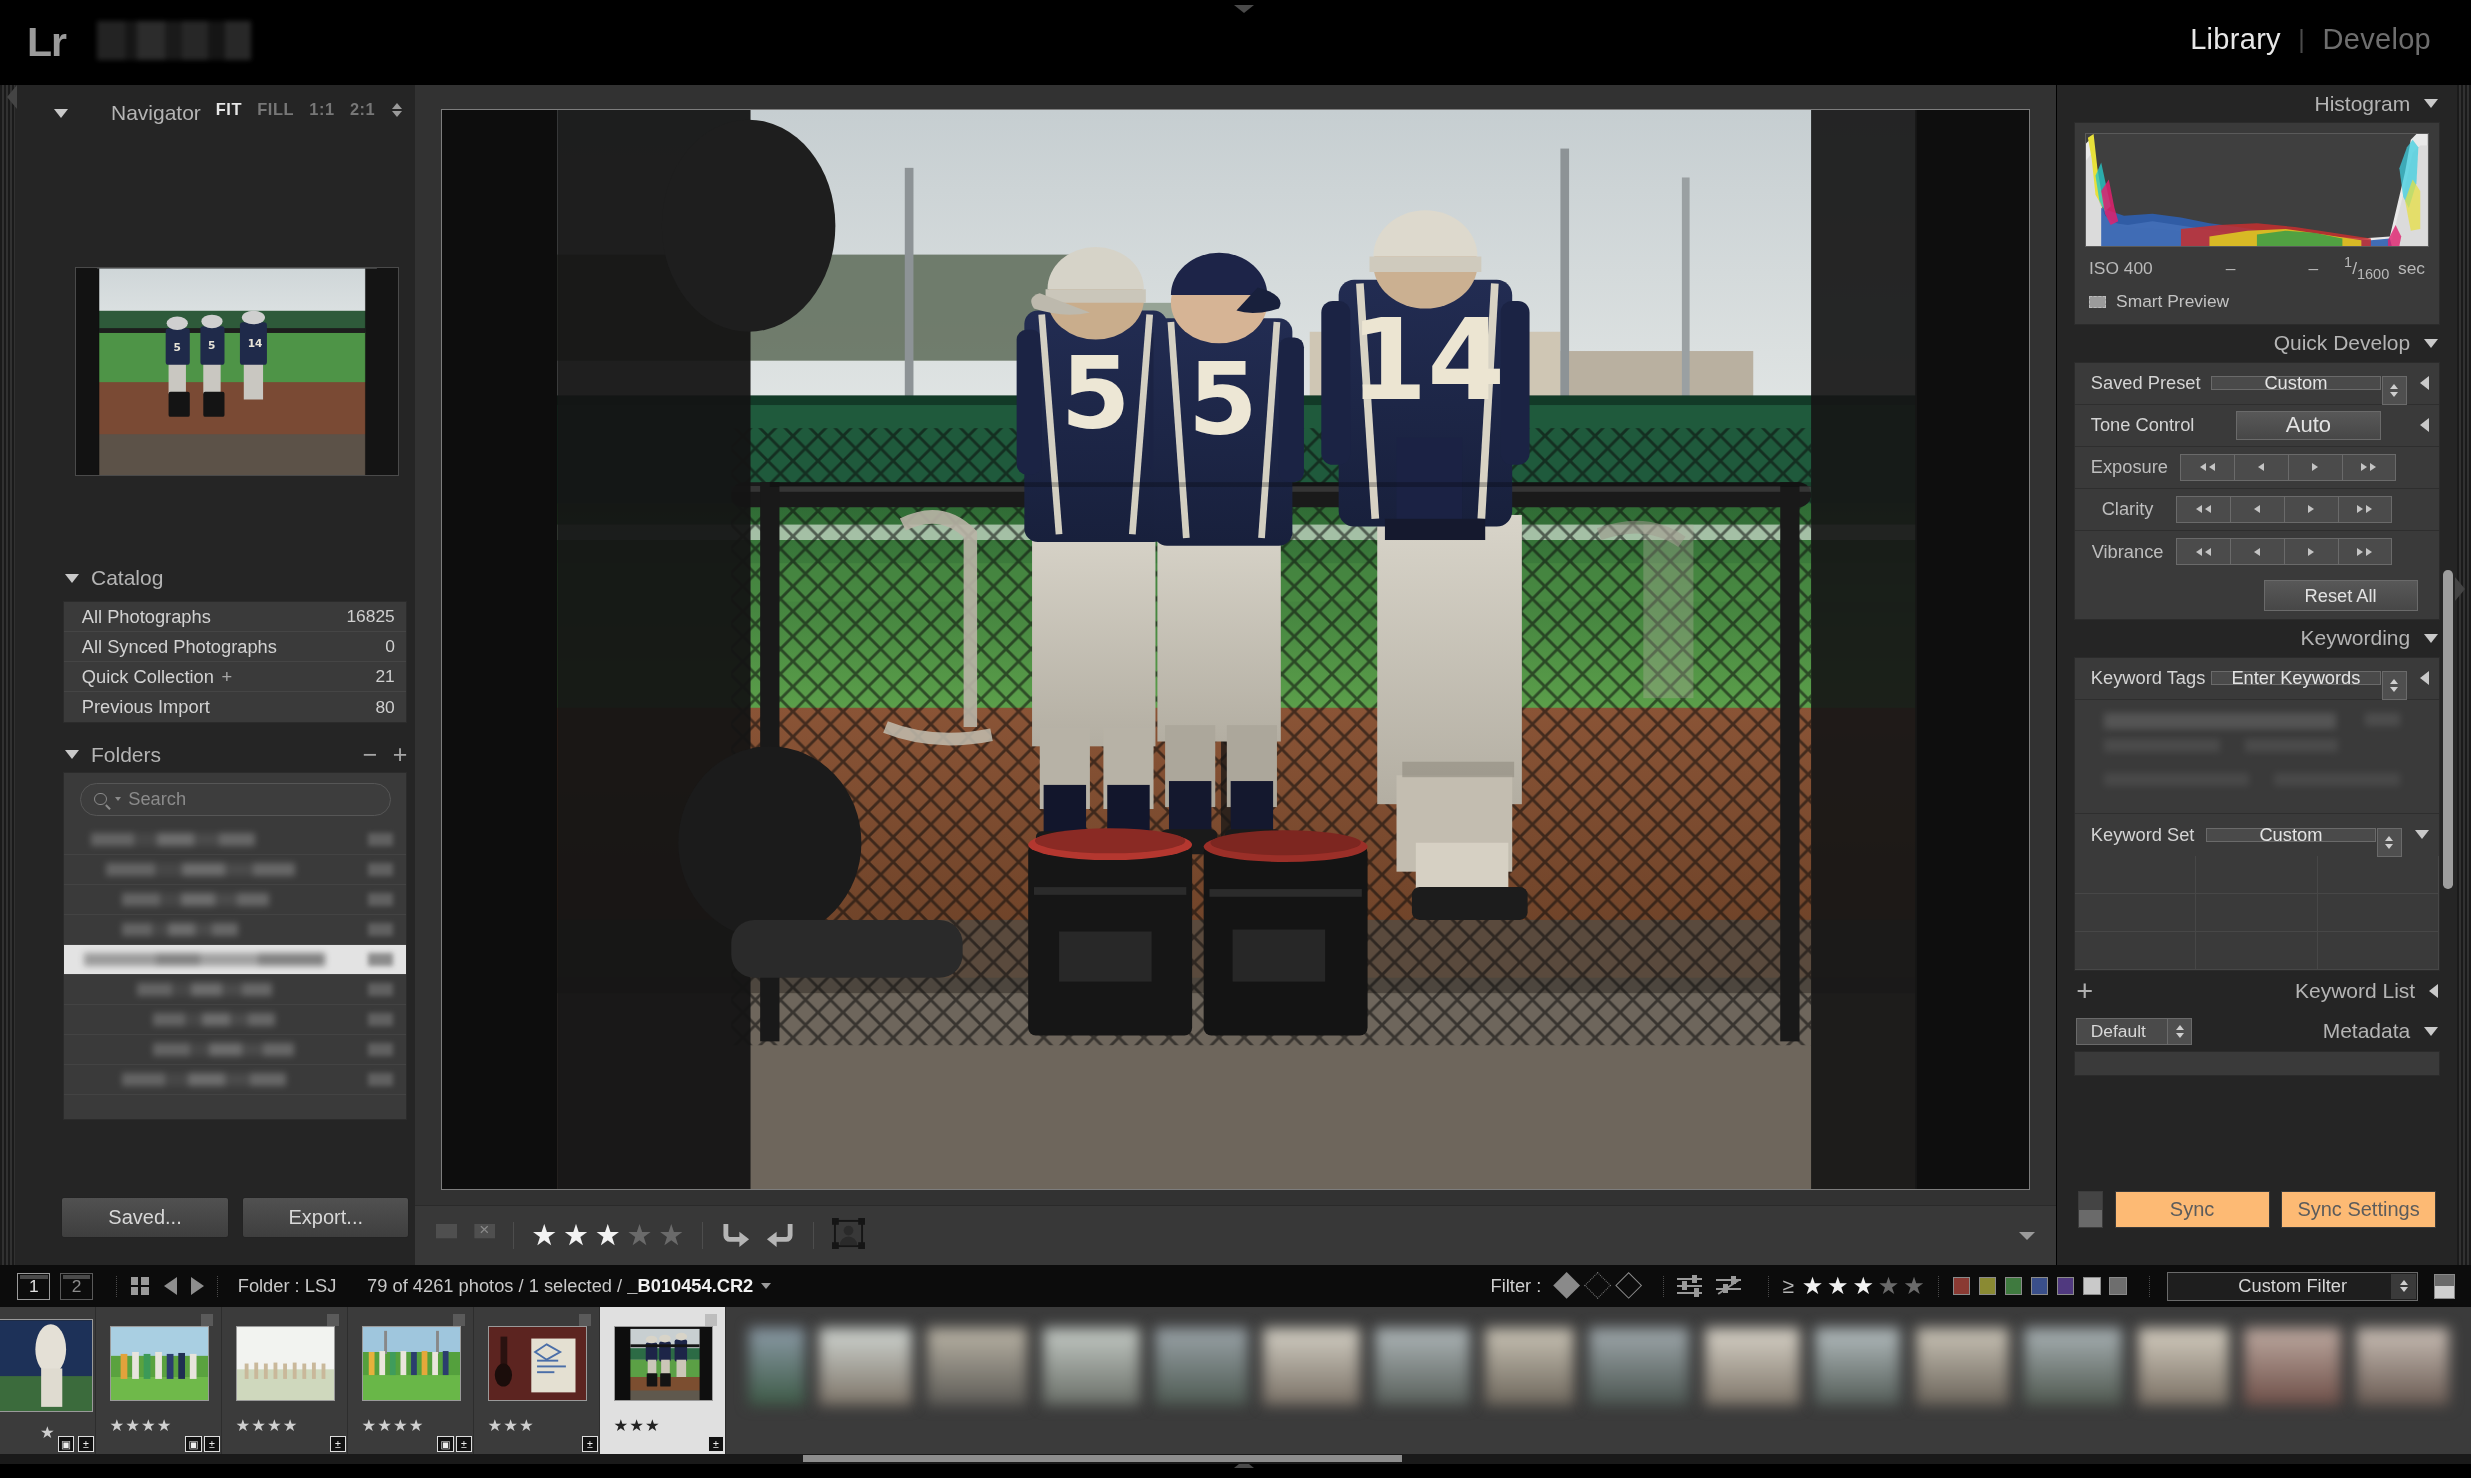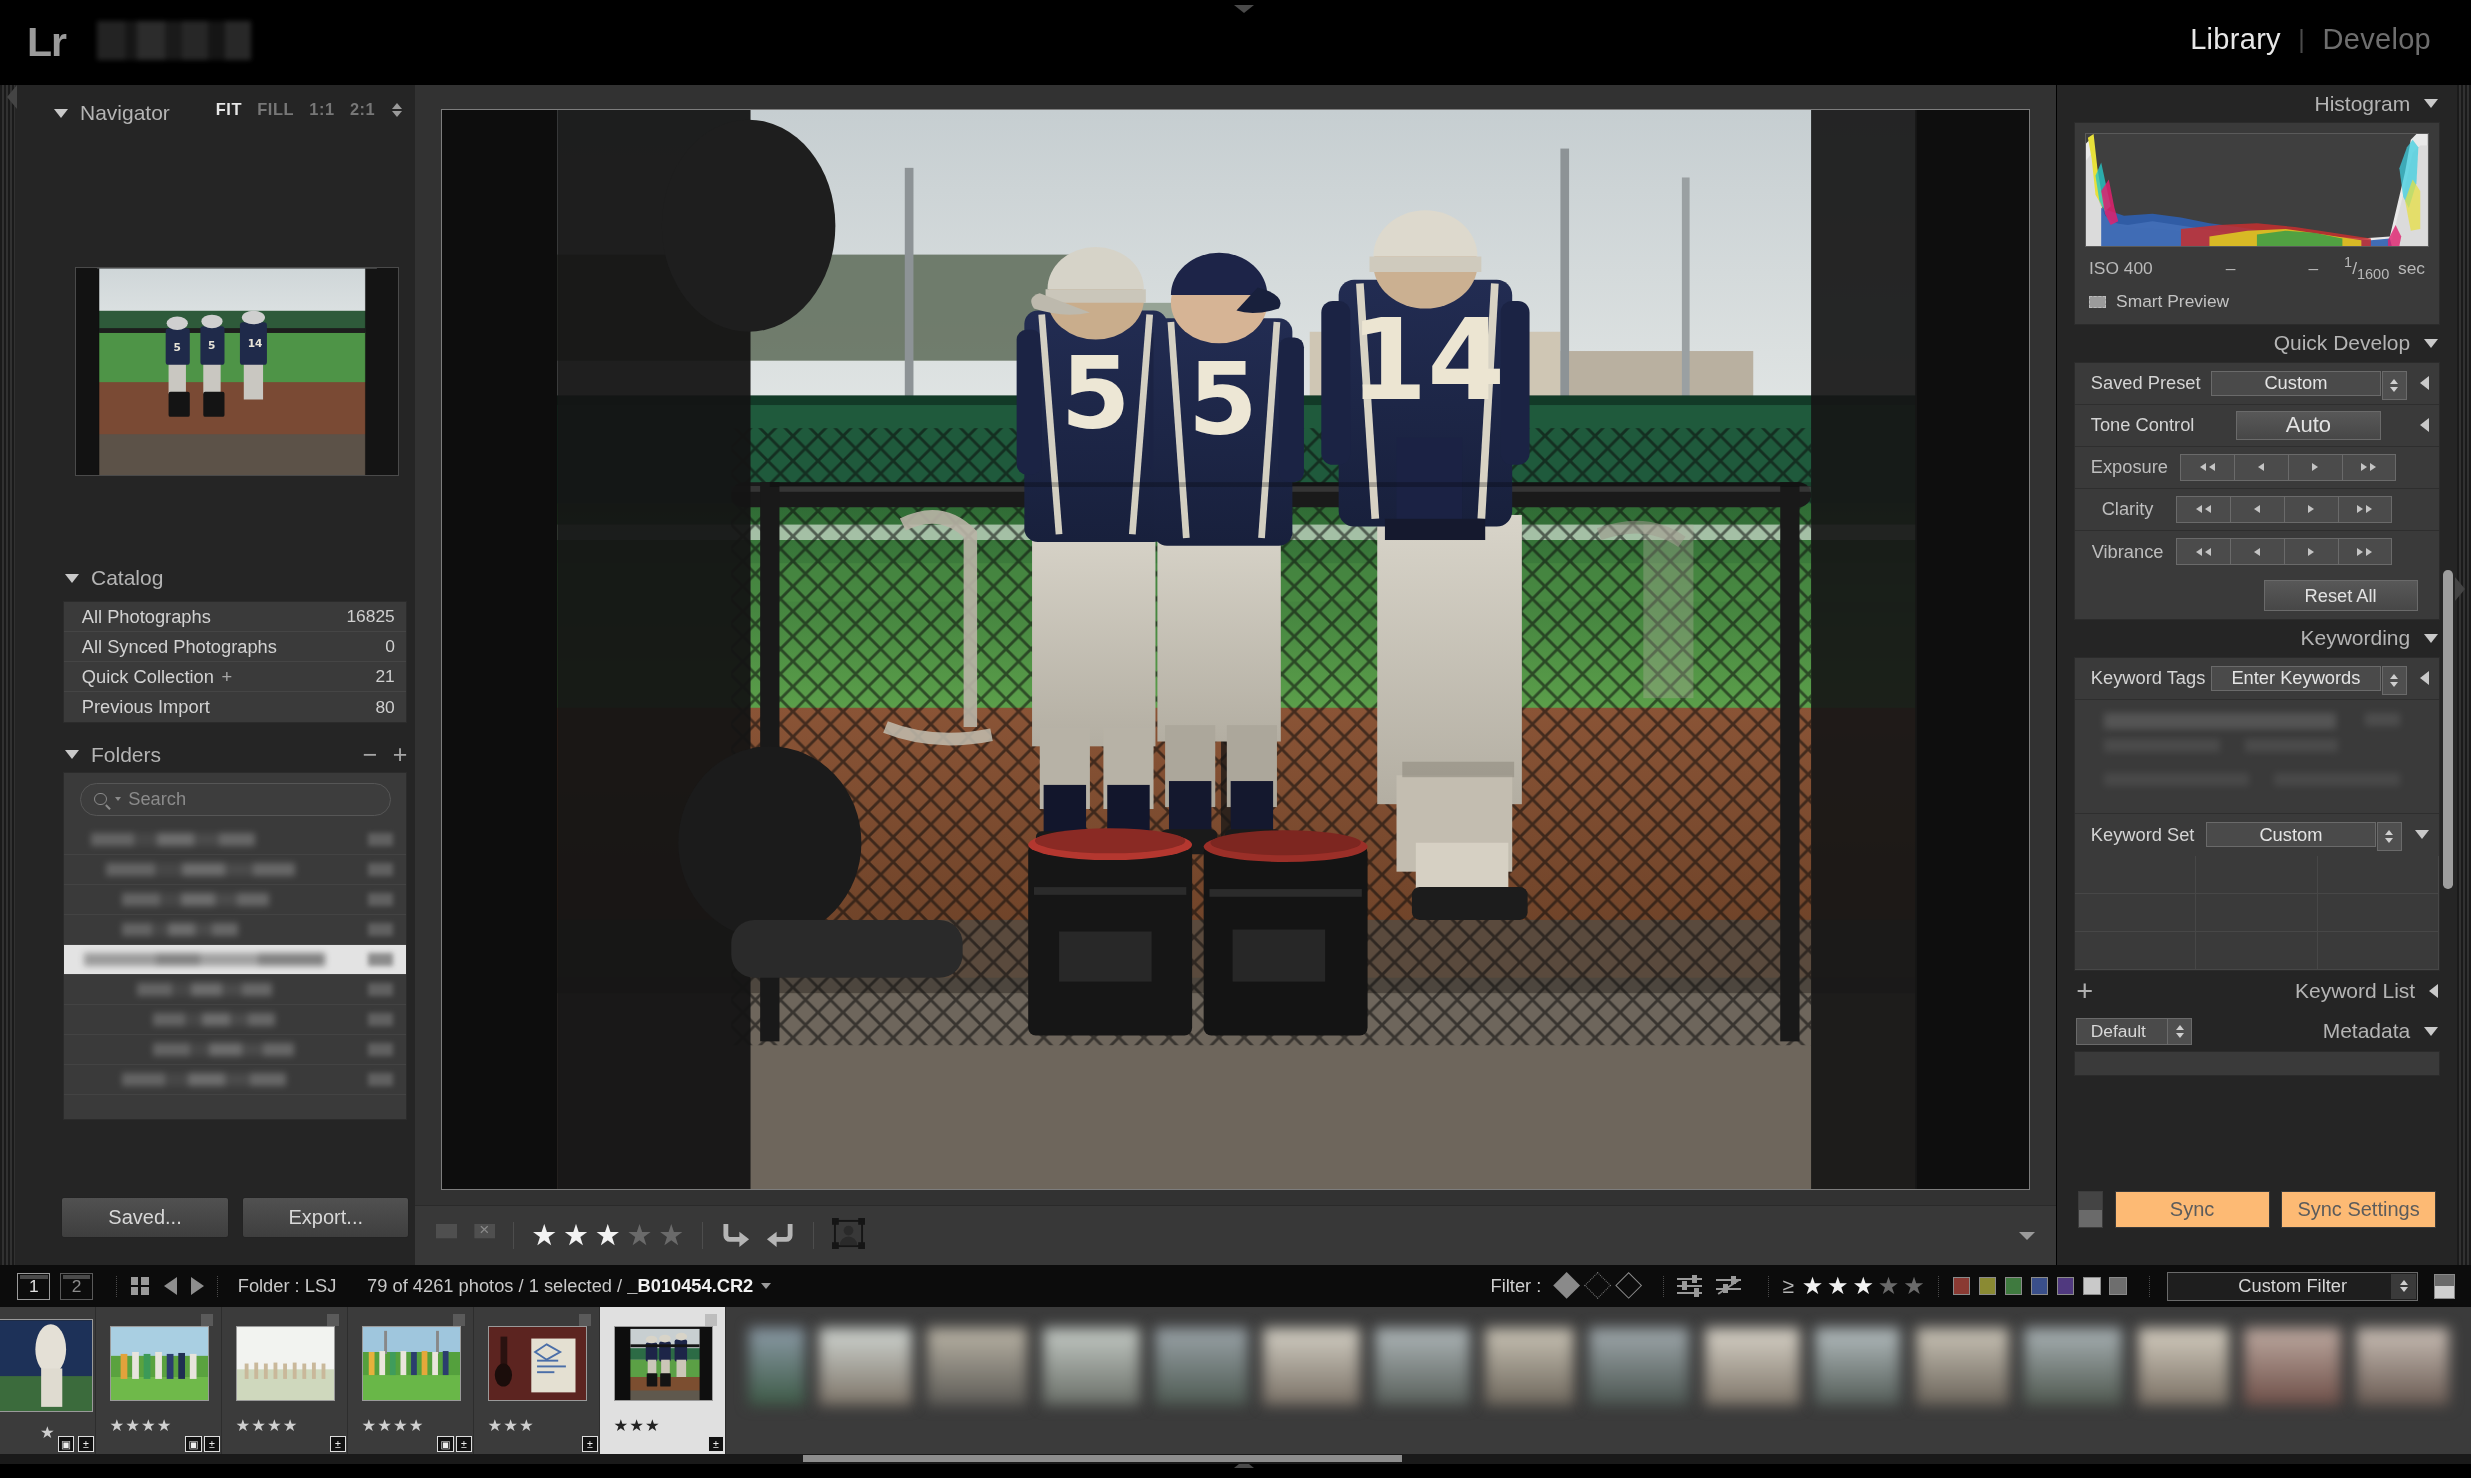--- a/index.html
+++ b/index.html
@@ -54,21 +54,21 @@
     background:#252525;
   }
   .lp-grip {
     position:absolute; left:0; top:0; width:15.4px; height:1180px;
     background:repeating-linear-gradient(90deg,#1a1a1a 0 1.9px,#313131 1.9px 3.9px);
   }
   .lp-body { position:absolute; left:15.4px; top:0; width:400px; height:1180px; }
 
   .nav-head {
     position:absolute; left:39px; top:13.5px; width:348px; height:29px;
-    display:flex; align-items:center;
+    display:flex; align-items:center;gap:31px;
   }
   .nav-head .tri-down { margin-right:11.6px; }
   .nav-head .nav-title { color:#b4b4b4; font-size:21px; }
   .zoom-levels {
     position:absolute; right:0; top:1.9px; display:flex; align-items:center; gap:15.4px;
     font-size:16.4px; font-weight:700;
   }
   .zoom-levels .zl { color:#777; letter-spacing:0.5px;text-align:center; }
   .zoom-levels .zl.active { color:#e6e6e6; }
   .zoom-stepper { display:flex; flex-direction:column; gap:1.9px; margin-left:1.9px; }
@@ -148,21 +148,21 @@
   .frac { display:inline-block; position:relative; font-size:13.5px; }
   .smart-prev { display:flex; align-items:center; gap:9.7px; color:#c3c3c3; font-size:17.4px; margin-top:9.7px; padding:0 3.9px 1.9px; }
   .sp-icon { width:17.4px; height:12.6px; border:1px dashed #bbb; background:#9b9b9b; }
 
   .qd-box { margin:0 17.4px; background:#3a3a3a; border:1px solid #2b2b2b; }
   .qd-row { display:flex; align-items:center; height:42px; padding:0 9.7px 0 15.4px; border-bottom:1px solid #2e2e2e; }
   .qd-row.nb { border-bottom:none; }
   .qd-label { color:#d4d4d4; font-size:18.3px; }
   .qd-label.right { margin-left:auto; margin-right:11.6px; color:#bdbdbd; }
   .sel-field {
-    margin-left:auto; width:170px; height:25px; background:#4a4a4a; border:1px solid #6a6a6a;
+    margin-left:auto; width:170px; height:14px; background:#4a4a4a; border:1px solid #6a6a6a;
     display:flex; align-items:center; justify-content:center; color:#e4e4e4; font-size:18.3px; position:relative;
   }
   .sel-stepper { position:absolute; right:-27px; top:-1px; width:25px; height:29px; background:#4f4f4f; border:1px solid #6a6a6a;
      display:flex; flex-direction:column; align-items:center; justify-content:center; gap:2.9px; }
   .sel-stepper i { display:block; width:0;height:0;border-left:4.8px solid transparent;border-right:4.8px solid transparent; }
   .sel-stepper i.up { border-bottom:5.8px solid #cfcfcf; }
   .sel-stepper i.dn { border-top:5.8px solid #cfcfcf; }
   .qd-tri { margin-left:39px; }
   .auto-btn { margin-left:auto; width:145px; height:29px; background:linear-gradient(#585858,#474747);
      border:1px solid #6a6a6a; color:#e2e2e2; font-size:22px; display:flex;align-items:center;justify-content:center; }

